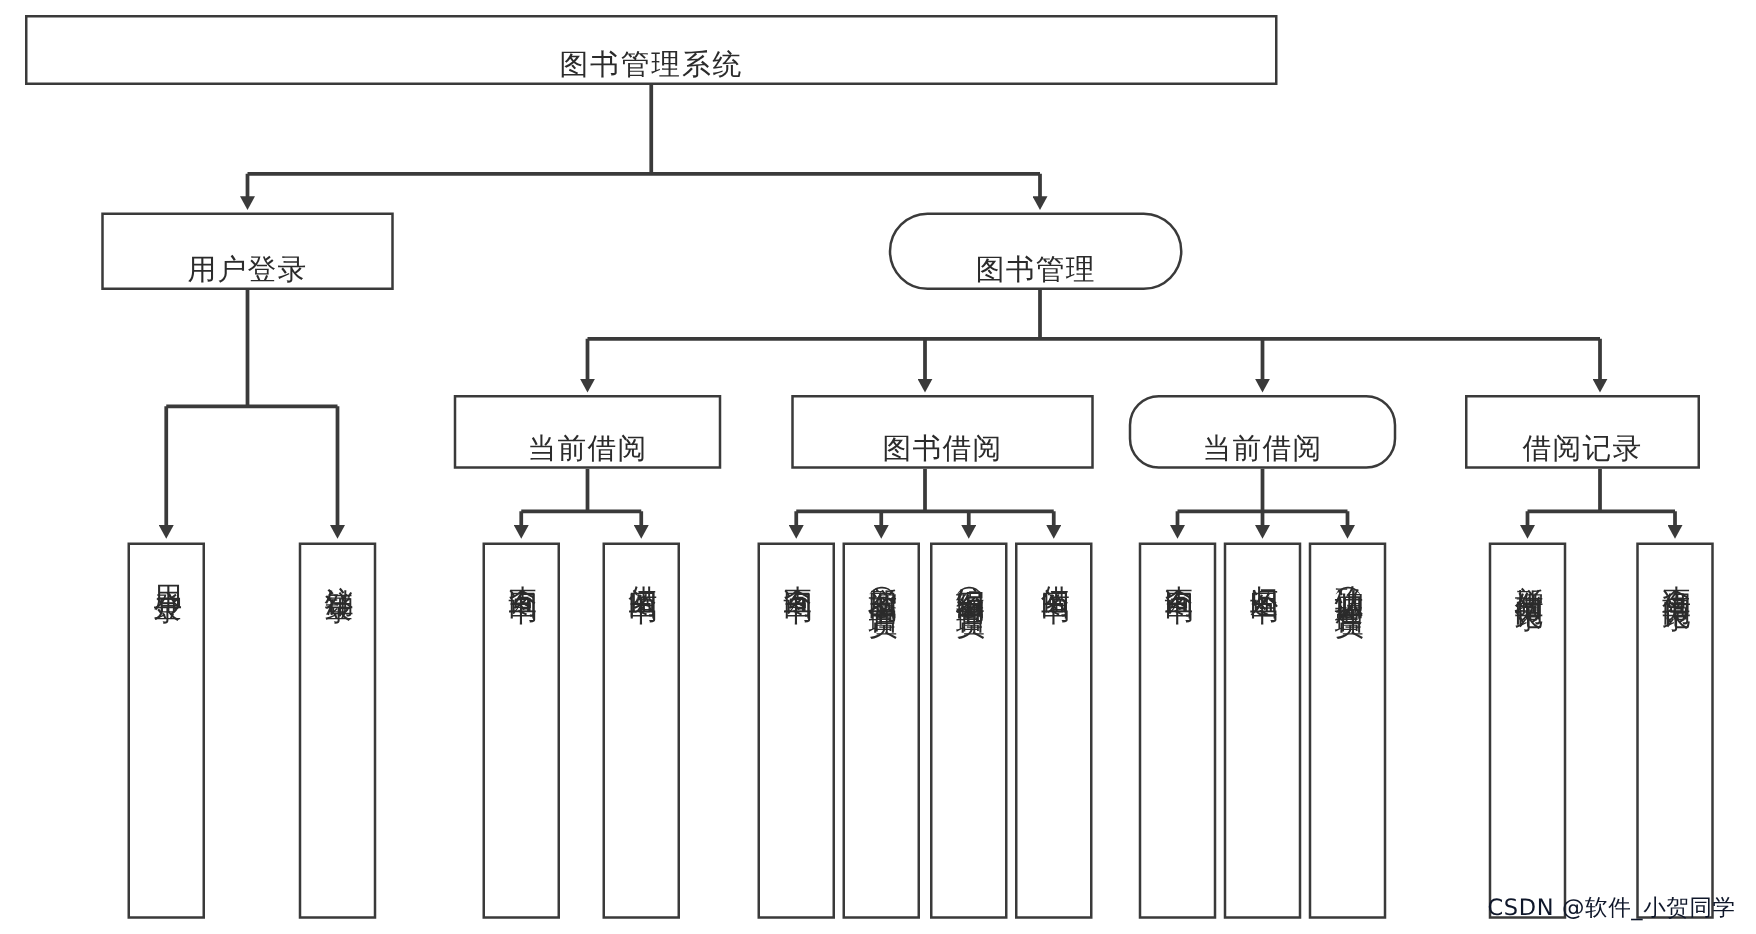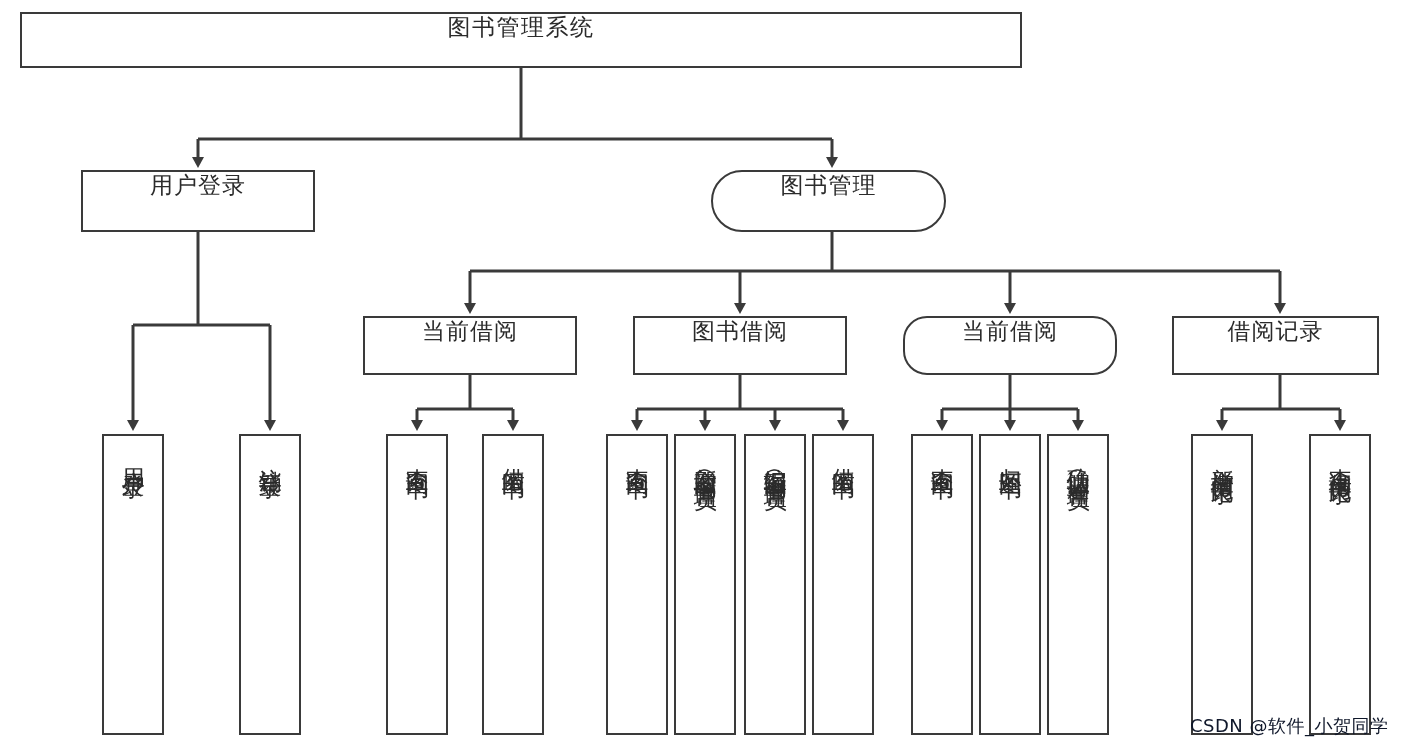--- a/index.html
+++ b/index.html
@@ -25,21 +25,21 @@
     width: 1405px;
     height: 747px;
     pointer-events: none;
   }
   .node {
     position: absolute;
     box-sizing: border-box;
     background: #ffffff;
     border: 2px solid #3a3a3a;
     display: flex;
-    align-items: flex-start;
+    align-items: flex-end;
     justify-content: center;
     color: #2b2b2b;
     z-index: 2;
   }
   .node .lbl {
     display: block;
     text-align: center;
     line-height: 1.18;
     white-space: pre-line;
   }
@@ -139,27 +139,27 @@
   <div class="node h" style="left:81px; top:170px; width:234px; height:62px;">
     <span class="lbl">用户登录</span>
   </div>
   <div class="node h" style="left:711px; top:170px; width:235px; height:62px;border-radius:31px;">
     <span class="lbl">图书管理</span>
   </div>
 
   <div class="node h" style="left:363px; top:316px; width:214px; height:59px;">
     <span class="lbl">当前借阅</span>
   </div>
-  <div class="node h" style="left:633px; top:316px; width:214px; height:59px;">
+  <div class="node h" style="left:633px; top:316px; width:242px; height:59px;">
     <span class="lbl">图书借阅</span>
   </div>
   <div class="node h" style="left:903px; top:316px; width:214px; height:59px;border-radius:24px;">
     <span class="lbl">当前借阅</span>
   </div>
-  <div class="node h" style="left:1172px; top:316px; width:207px; height:59px;">
+  <div class="node h" style="left:1172px; top:316px; width:188px; height:59px;">
     <span class="lbl">借阅记录</span>
   </div>
 
   <div class="node v" style="left:102px; top:434px; width:62px; height:301px;">
     <span class="lbl">用户登录</span>
   </div>
   <div class="node v" style="left:239px; top:434px; width:62px; height:301px;">
     <span class="lbl">注销登录</span>
   </div>
 

